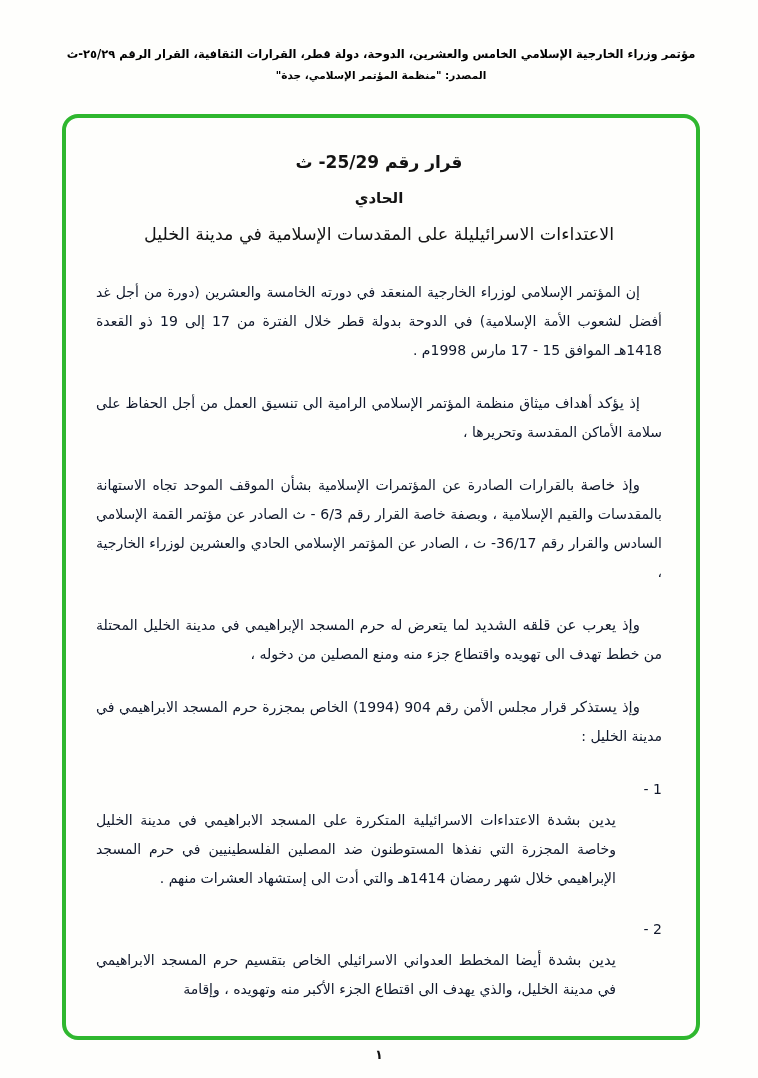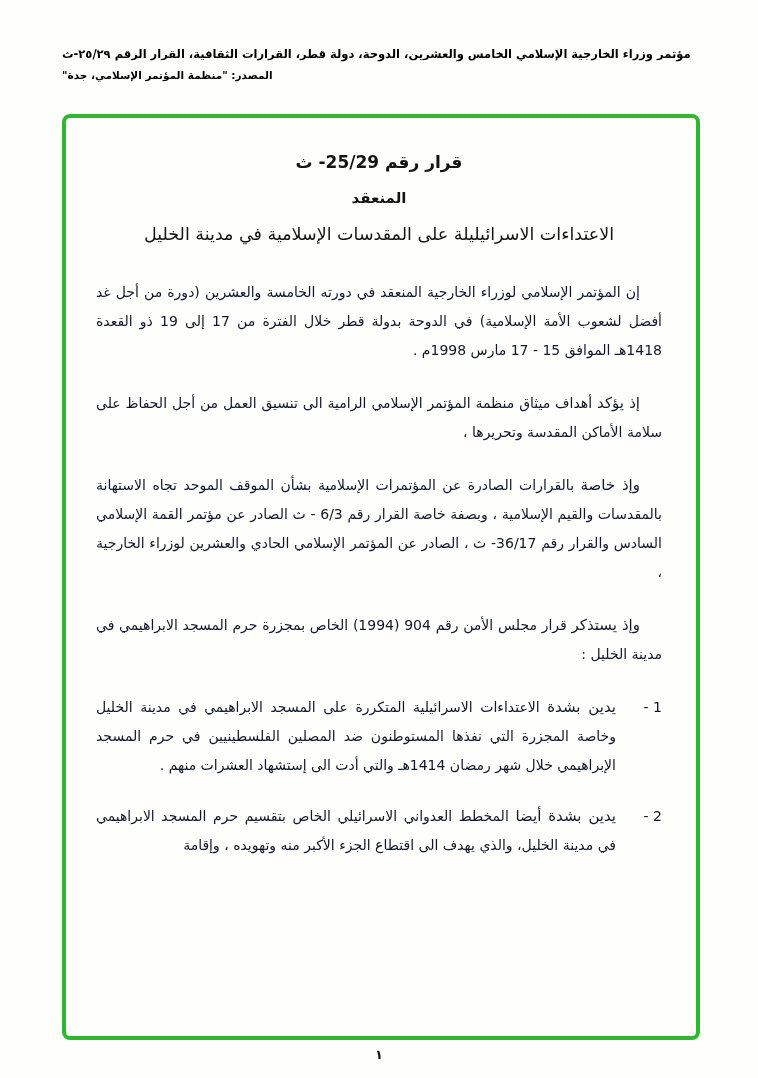--- a/index.html
+++ b/index.html
@@ -12,39 +12,39 @@
   .page {
     position: relative;
     width: 758px; height: 1078px;
     background: #fefefc;
     direction: rtl;
     overflow: hidden;
   }
   .doc-header {
     position: absolute;
     top: 46px; right: 58px; left: 62px;
-    text-align: left;
+    text-align: center;
     color: #000;
   }
   .doc-header .line1 {
     font-weight: bold;
     font-size: 11.5px;
     line-height: 16px;
   }
   .doc-header .line2 {
     font-weight: bold;
     font-size: 10.5px;
     margin-top: 7px;
   }
   .frame {
     position: absolute;
     top: 114px; right: 58px;
     width: 638px; height: 926px;
     border: 4px solid #2fb72f;
-    border-radius: 8px;
+    border-radius: 16px;
     padding: 24px 34px 16px 30px;
     overflow: hidden;
     background: #fefefc;
   }
   .titles {
     text-align: center;
     margin-top: 10px;
     margin-bottom: 34px;
   }
   .title-1 { font-size: 17px;   font-weight: bold; margin-bottom: 17px; }
@@ -66,21 +66,21 @@
   }
   .item {
     display: flex;
     margin-bottom: 22px;
   }
   .item-marker {
     flex: 0 0 46px;
     font-size: 14px;
     white-space: nowrap;
   }
-  .item-body { flex: 1; }
+  .item-body { flex: 1; margin-top: 31px; }
   .page-number {
     position: absolute;
     bottom: 16px; left: 0; right: 0;
     text-align: center;
     font-size: 13px;
     font-weight: bold;
     color: #111;
   }
 </style>
 </head>
@@ -90,32 +90,33 @@
 
   <div class="doc-header">
     <div class="line1">مؤتمر وزراء الخارجية الإسلامي الخامس والعشرين، الدوحة، دولة قطر، القرارات الثقافية، القرار الرقم ٢٥/٢٩-ث</div>
     <div class="line2">المصدر:  "منظمة المؤتمر الإسلامي، جدة"</div>
   </div>
 
   <div class="frame">
 
     <div class="titles">
       <div class="title-1">قرار رقم 25/29- ث</div>
-      <div class="title-2">المنعقد</div>
+      <div class="title-2">الحادي</div>
       <div class="title-3">الاعتداءات الاسرائيليلة على المقدسات الإسلامية في مدينة الخليل</div>
     </div>
 
     <div class="body-text">
 
       <p class="para"><span class="lead"></span><span>إن المؤتمر الإسلامي لوزراء الخارجية المنعقد في دورته الخامسة والعشرين (دورة من أجل غد أفضل لشعوب الأمة الإسلامية) في الدوحة بدولة قطر خلال الفترة من 17 إلى 19 ذو القعدة 1418هـ الموافق 15 - 17 مارس 1998م .</span></p>
 
       <p class="para"><span class="lead">إذ يؤكد</span> <span>أهداف ميثاق منظمة المؤتمر الإسلامي الرامية الى تنسيق العمل من أجل الحفاظ على سلامة الأماكن المقدسة وتحريرها ،</span></p>
 
       <p class="para"><span class="lead">وإذ خاصة</span> <span>بالقرارات الصادرة عن المؤتمرات الإسلامية بشأن الموقف الموحد تجاه الاستهانة بالمقدسات والقيم الإسلامية ، وبصفة خاصة القرار رقم 6/3 - ث الصادر عن مؤتمر القمة الإسلامي السادس والقرار رقم 36/17- ث ، الصادر عن المؤتمر الإسلامي الحادي والعشرين لوزراء الخارجية ،</span></p>
 
+      <p class="para"><span class="lead">وإذ يعرب عن قلقه الشديد</span> <span>لما يتعرض له حرم المسجد الإبراهيمي في مدينة الخليل المحتلة من خطط تهدف الى تهويده واقتطاع جزء منه ومنع المصلين من دخوله ،</span></p>
 
       <p class="para"><span class="lead">وإذ يستذكر</span> <span>قرار مجلس الأمن رقم 904 (1994) الخاص بمجزرة حرم المسجد الابراهيمي في مدينة الخليل :</span></p>
 
       <div class="item">
         <div class="item-marker">1 -</div>
         <div class="item-body"><span class="lead">يدين بشدة</span> <span>الاعتداءات الاسرائيلية المتكررة على المسجد الابراهيمي في مدينة الخليل وخاصة المجزرة التي نفذها المستوطنون ضد المصلين الفلسطينيين في حرم المسجد الإبراهيمي خلال شهر رمضان 1414هـ والتي أدت الى إستشهاد العشرات منهم .</span></div>
       </div>
 
       <div class="item">
         <div class="item-marker">2 -</div>

